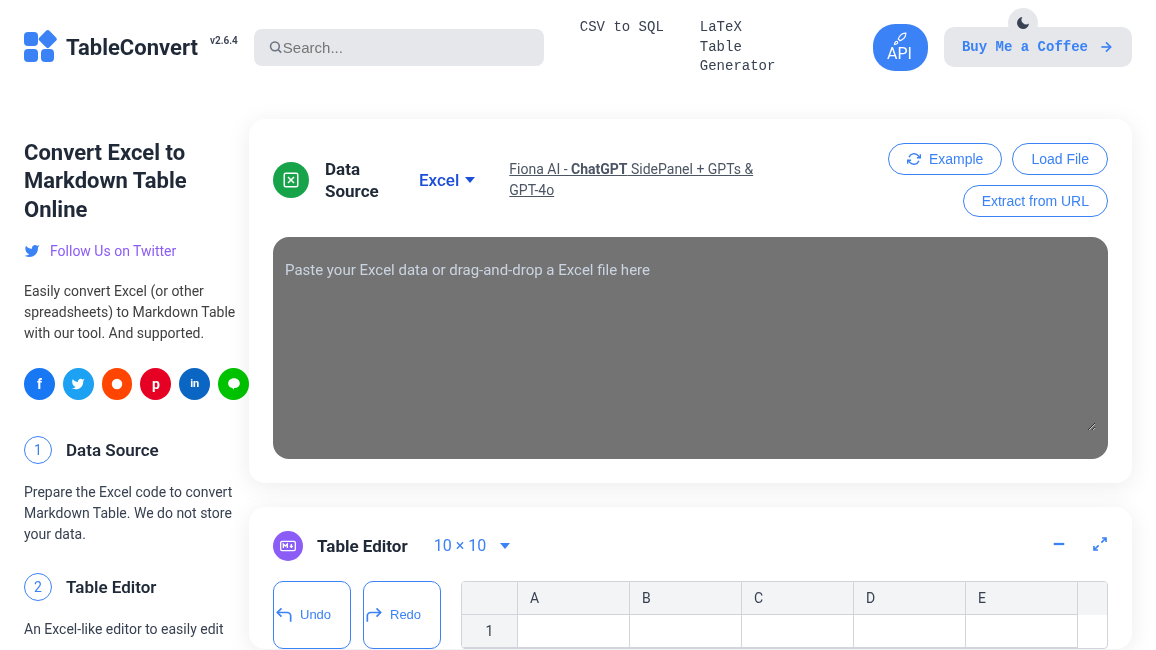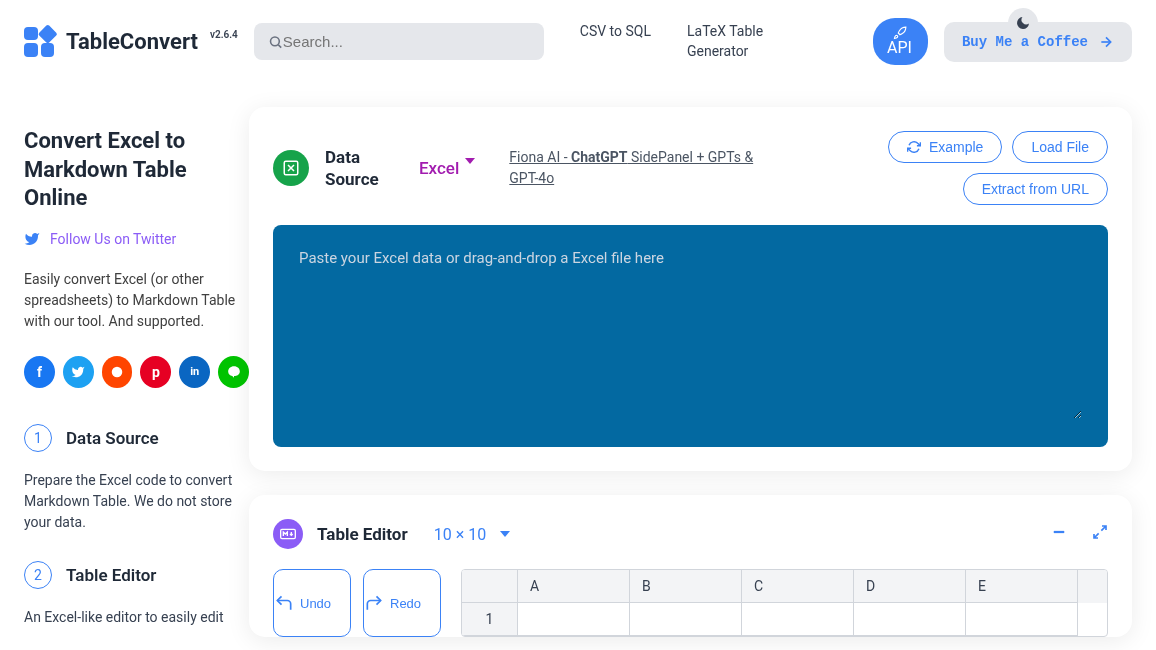--- a/index.html
+++ b/index.html
@@ -7,21 +7,21 @@
 .header { display: flex; align-items: center; padding: 18px 24px; gap: 16px; }
 .logo-wrap { display: flex; align-items: center; gap: 12px; }
 .logo-icon { width: 30px; height: 30px; display: grid; grid-template-columns: 1fr 1fr; grid-template-rows: 1fr 1fr; gap: 3px; }
 .logo-icon span { background: #3b82f6; border-radius: 4px; }
 .logo-icon span:nth-child(2) { transform: rotate(45deg); border-radius: 2px; }
 .logo-text { font-size: 22px; font-weight: 700; color: #1f2937; }
 .version { font-size: 10px; font-weight: 600; color: #374151; margin-top: -14px; }
 .search-box { display: flex; align-items: center; background: #e5e7eb; border-radius: 8px; padding: 10px 14px; width: 290px; gap: 0; }
 .search-icon { color: #6b7280; }
 .search-input { border: none; background: transparent; outline: none; font-size: 15px; color: #6b7280; width: 100%; }
-.nav-links { display: flex; gap: 36px; margin-left: 20px; }
+.nav-links { display: flex; gap: 36px; margin-left: 20px; font-family: Liberation Mono, monospace; }
 .nav-link { color: #374151; font-size: 14px; line-height: 1.4; max-width: 90px; cursor: pointer; }
 .api-btn { background: #3b82f6; color: #fff; border-radius: 22px; padding: 8px 16px 8px 14px; display: flex; flex-direction: column; align-items: center; margin-left: auto; cursor: pointer; }
 .api-btn svg { margin-bottom: -2px; }
 .coffee-btn { background: #e5e7eb; color: #3b82f6; font-weight: 600; font-size: 14px; padding: 12px 18px; border-radius: 10px; display: flex; align-items: center; gap: 10px; cursor: pointer; font-family: Liberation Mono, monospace; }
 .dark-toggle { position: absolute; right: 118px; top: 8px; width: 30px; height: 30px; background: #e5e7eb; border-radius: 50%; display: flex; align-items: center; justify-content: center; cursor: pointer; }
 .main { display: flex; padding: 0 24px; gap: 0; }
 .sidebar { width: 225px; padding-top: 44px; flex-shrink: 0; }
 .page-title { font-size: 22px; font-weight: 700; line-height: 1.3; margin-bottom: 18px; }
 .twitter-link { color: #8b5cf6; font-size: 14px; display: flex; align-items: center; gap: 10px; margin-bottom: 22px; cursor: pointer; }
 .desc { font-size: 14px; color: #404040; line-height: 1.5; margin-bottom: 24px; }
@@ -29,26 +29,26 @@
 .social { width: 32px; height: 32px; border-radius: 50%; display: flex; align-items: center; justify-content: center; color: #fff; font-size: 14px; font-weight: 700; cursor: pointer; }
 .step { display: flex; align-items: center; gap: 14px; margin-bottom: 18px; }
 .step-num { width: 28px; height: 28px; border: 1.5px solid #3b82f6; border-radius: 50%; display: flex; align-items: center; justify-content: center; color: #3b82f6; font-size: 14px; }
 .step-title { font-size: 17px; font-weight: 600; }
 .step-desc { font-size: 14px; color: #374151; line-height: 1.5; margin-bottom: 28px; }
 .content { flex: 1; padding-top: 24px; }
 .card { background: #fff; border-radius: 16px; box-shadow: 0 4px 24px rgba(0,0,0,0.08); padding: 24px; margin-bottom: 24px; }
 .card-header { display: flex; align-items: center; gap: 16px; margin-bottom: 20px; flex-wrap: wrap; }
 .ds-icon { width: 36px; height: 36px; background: #16a34a; border-radius: 50%; display: flex; align-items: center; justify-content: center; color: #fff; font-size: 11px; font-weight: 700; }
 .ds-label { font-size: 17px; font-weight: 700; line-height: 1.3; max-width: 58px; }
-.ds-select { color: #a21caf; font-size: 17px; font-weight: 500; display: flex; align-items: flex-start; gap: 6px; cursor: pointer; margin-left: 20px; }
+.ds-select { color: #1d4ed8; font-size: 17px; font-weight: 500; display: flex; align-items: center; gap: 6px; cursor: pointer; margin-left: 20px; }
 .promo { color: #4b5563; font-size: 14px; text-decoration: underline; margin-left: 18px; max-width: 270px; line-height: 1.5; }
 .promo strong { font-weight: 700; }
 .actions { display: flex; gap: 10px; margin-left: auto; flex-wrap: wrap; justify-content: flex-end; max-width: 250px; align-items: flex-end; }
 .outline-btn { border: 1.5px solid #3b82f6; color: #3b82f6; background: #fff; border-radius: 20px; padding: 7px 18px; font-size: 14px; display: flex; align-items: center; gap: 8px; cursor: pointer; }
-.paste-area { background: #0369a1; border-radius: 8px; padding: 24px 26px; min-height: 210px; position: relative; }
+.paste-area { background: #737373; border-radius: 16px; padding: 24px 12px; min-height: 210px; position: relative; }
 .paste-area textarea { width: 100%; height: 170px; background: transparent; border: none; outline: none; color: #cbd5e1; font-size: 15px; resize: vertical; font-family: inherit; }
 .paste-area textarea::placeholder { color: #cbd5e1; }
 .te-header { display: flex; align-items: center; gap: 14px; }
 .te-icon { width: 30px; height: 30px; background: #8b5cf6; border-radius: 50%; display: flex; align-items: center; justify-content: center; color: #fff; }
 .te-title { font-size: 17px; font-weight: 700; }
 .te-size { color: #3b82f6; font-size: 16px; display: flex; align-items: center; gap: 14px; margin-left: 12px; cursor: pointer; }
 .te-controls { margin-left: auto; display: flex; gap: 24px; align-items: center; }
 .te-ctrl { color: #3b82f6; cursor: pointer; }
 .editor-body { display: flex; gap: 20px; margin-top: 20px; }
 .editor-btns { display: flex; gap: 12px; }

